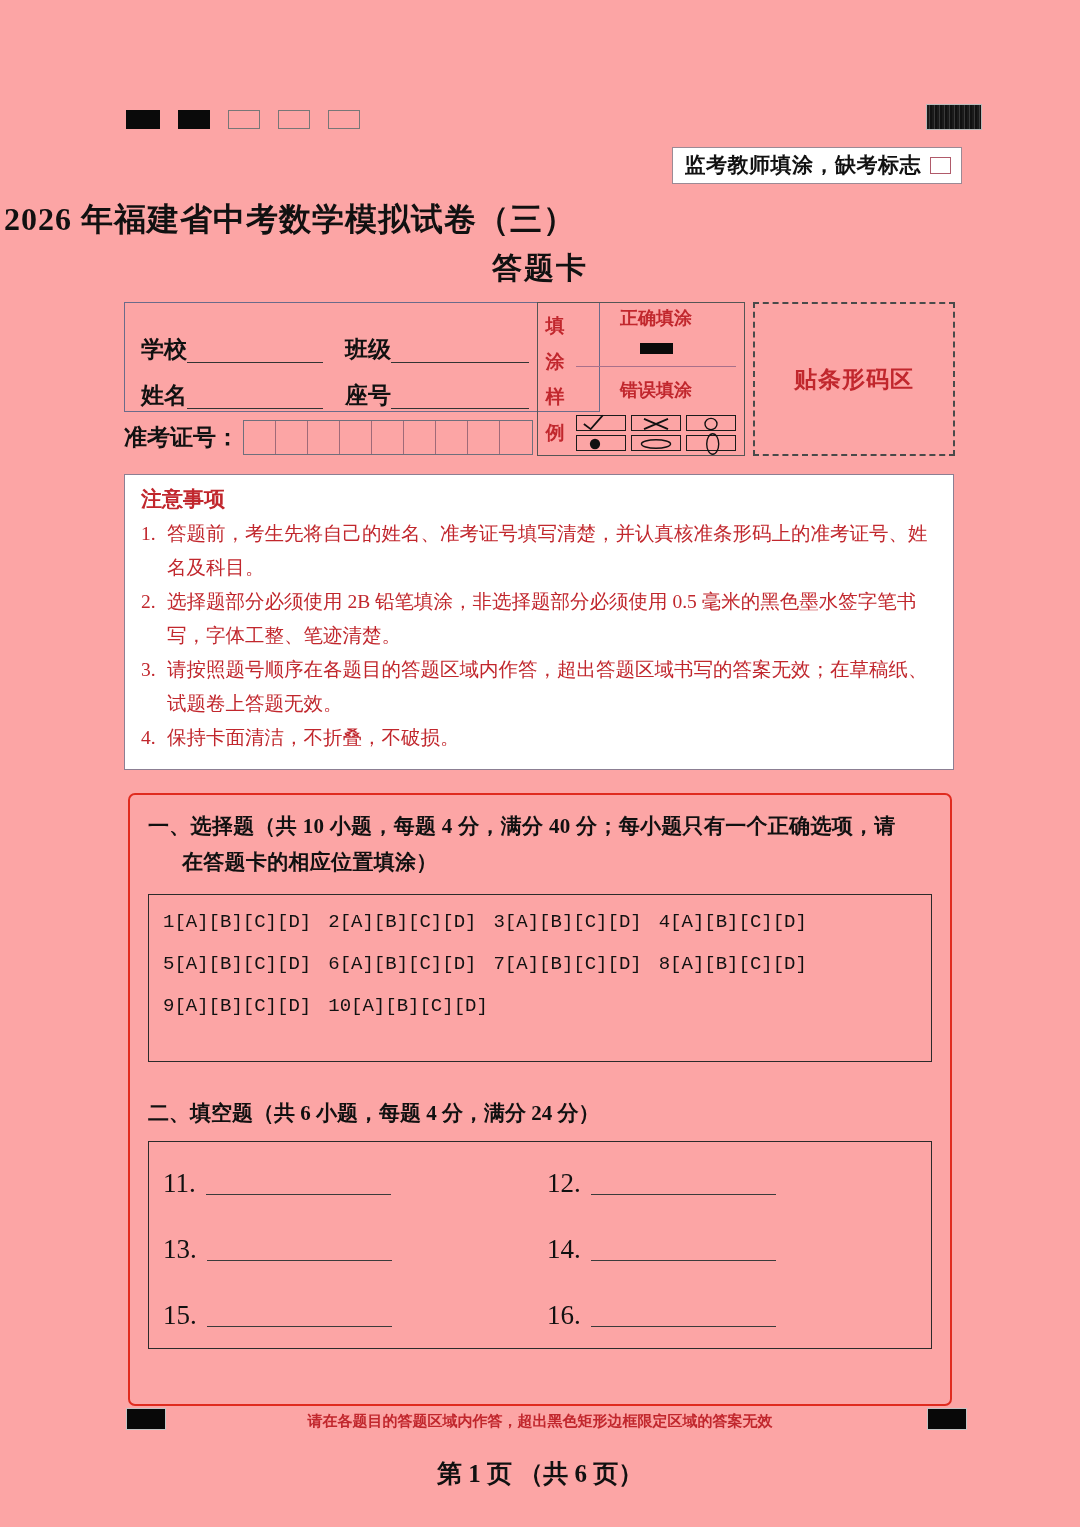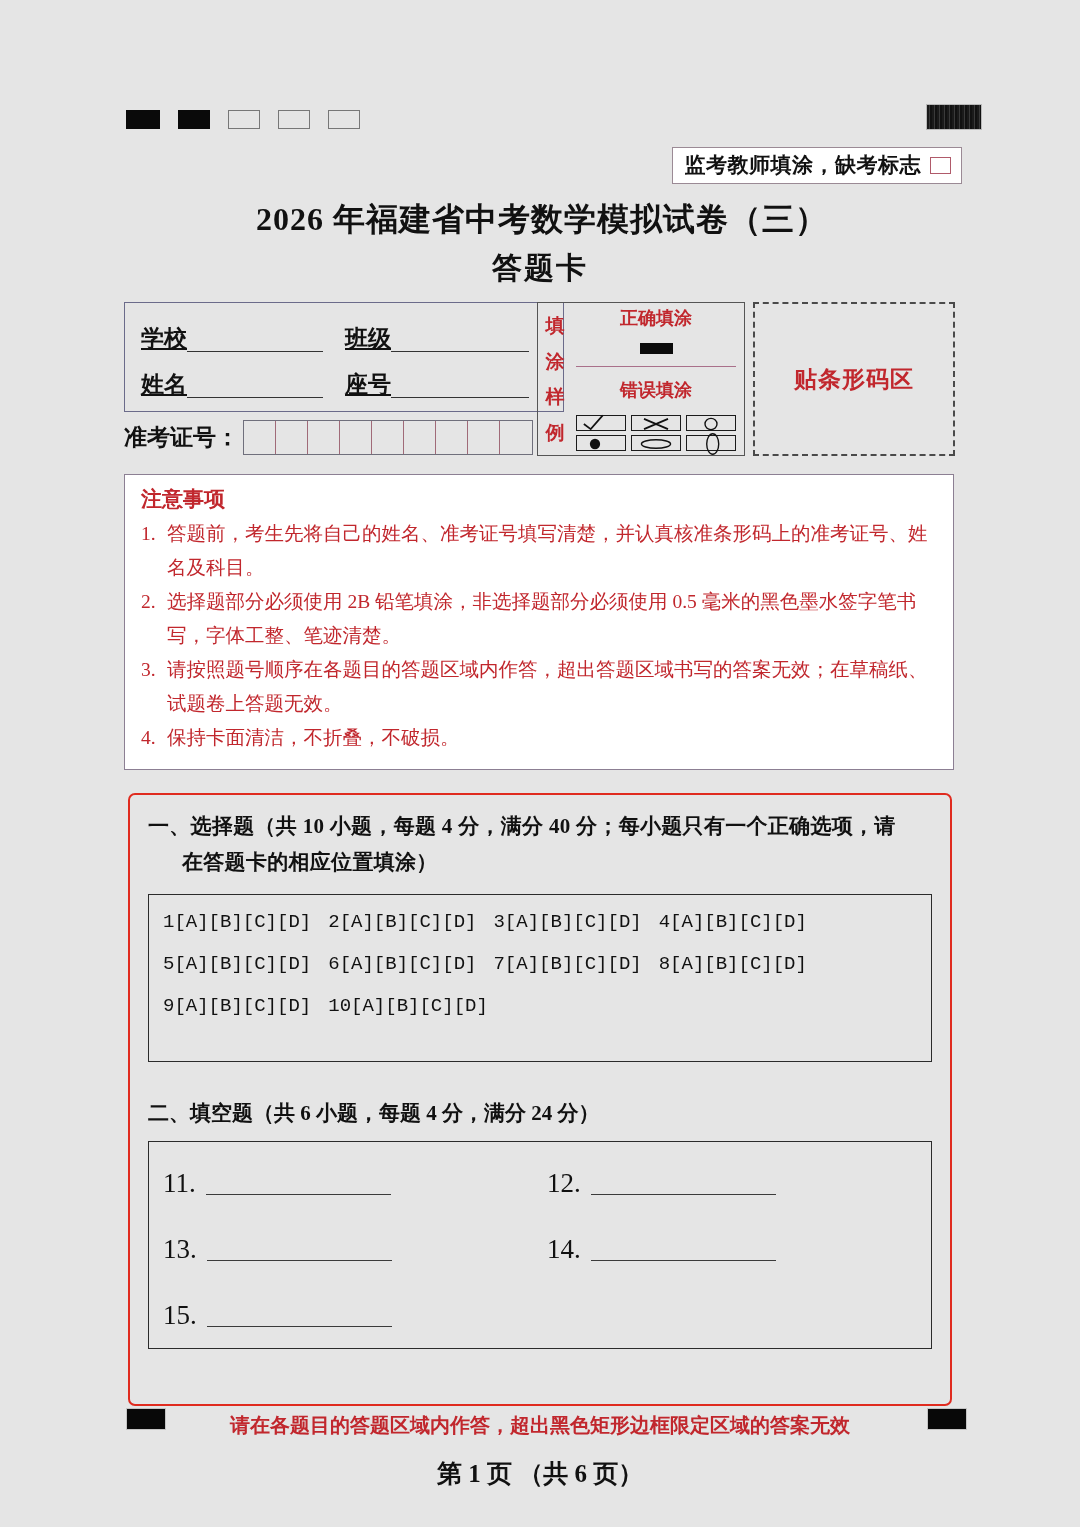--- a/index.html
+++ b/index.html
@@ -14,21 +14,21 @@
     font-family: "Liberation Serif", "DejaVu Serif", serif;
     color: #111;
     overflow: hidden;
   }
 
   .page {
     position: absolute;
     left: 0; top: 0;
     width: 1080px;
     height: 1527px;
-    background: #e5e5e5;
+    background: #fca5a5;
   }
 
   
   .timing-row {
     position: absolute;
     left: 126px;
     top: 110px;
     display: flex;
     gap: 18px;
     align-items: center;
@@ -85,21 +85,21 @@
     height: 17px;
     border: 1.5px solid #b05a6a;
     box-sizing: border-box;
   }
 
   
   .main-title {
     position: absolute;
     left: 4px; right: 0;
     top: 198px;
-    text-align: center;
+    text-align: left;
     font-size: 32px;
     font-weight: 700;
     letter-spacing: 1px;
     font-family: "Liberation Serif", serif;
   }
   .sub-title {
     position: absolute;
     left: 0; right: 0;
     top: 248px;
     text-align: center;
@@ -107,26 +107,25 @@
     font-weight: 700;
     letter-spacing: 2px;
     font-family: "Liberation Serif", serif;
   }
 
   
   .info-box {
     position: absolute;
     left: 124px;
     top: 302px;
-    width: 440px;
+    width: 476px;
     height: 110px;
     border: 1px solid #6b6b8a;
     box-sizing: border-box;
-    padding: 9px 14px 0 16px;
-    text-decoration: underline;
+    padding: 20px 14px 0 16px;
   }
   .info-line {
     display: flex;
     align-items: flex-end;
     height: 46px;
   }
   .info-label {
     font-size: 23px;
     font-weight: 700;
     white-space: nowrap;
@@ -372,21 +371,21 @@
   }
   .foot-mark.left { left: 126px; }
   .foot-mark.right { right: 113px; }
 
   .foot-note {
     position: absolute;
     left: 0; right: 0;
     top: 1412px;
     text-align: center;
     color: #c1272d;
-    font-size: 20px;
+    font-size: 15px;
     font-weight: 700;
   }
   .page-num {
     position: absolute;
     left: 0; right: 0;
     top: 1457px;
     text-align: center;
     font-size: 25px;
     font-weight: 700;
   }
@@ -566,20 +565,24 @@
           <div class="blank-cell">
             <span class="bnum">14.</span>
             <span class="bline"></span>
           </div>
         </div>
         <div class="blank-row">
           <div class="blank-cell">
             <span class="bnum">15.</span>
             <span class="bline"></span>
           </div>
+          <div class="blank-cell">
+            <span class="bnum">16.</span>
+            <span class="bline"></span>
+          </div>
         </div>
       </div>
   </div>
 
   <div class="foot-mark left"></div>
   <div class="foot-mark right"></div>
   <div class="foot-note">请在各题目的答题区域内作答，超出黑色矩形边框限定区域的答案无效</div>
   <div class="page-num">第 1 页 （共 6 页）</div>
 
 </div>

